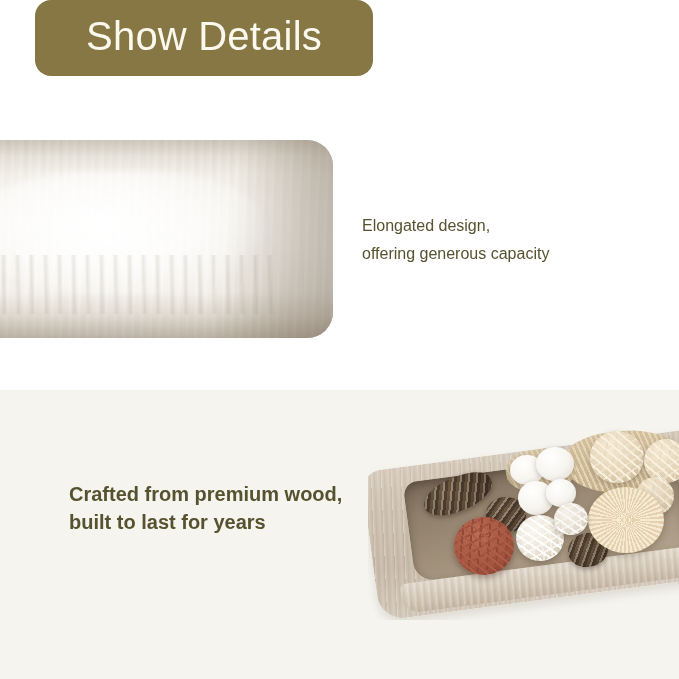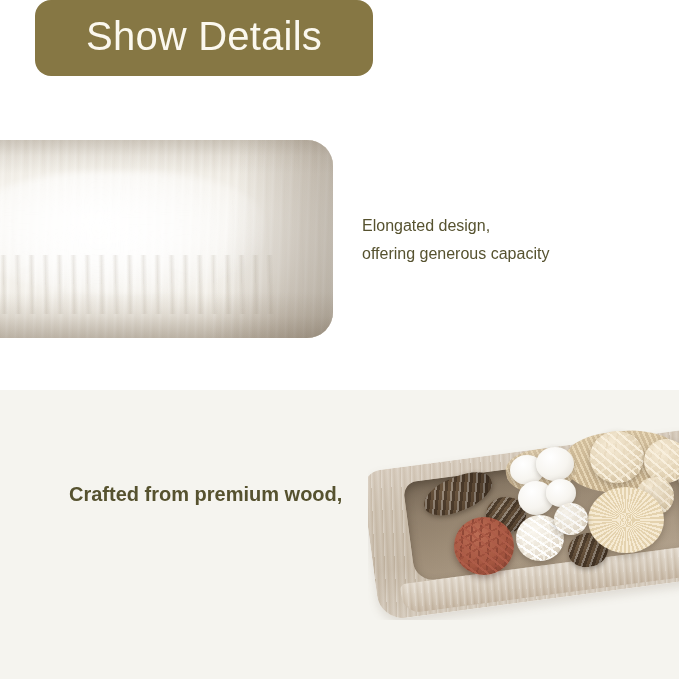--- a/index.html
+++ b/index.html
@@ -301,20 +301,21 @@
       <span class="line">Elongated design,</span>
       <span class="line">offering generous capacity</span>
     </div>
 
   </div>
 
   <div class="section-bottom"></div>
 
   <div class="caption-left">
     <span class="line">Crafted from premium wood,</span>
+    <span class="line">built to last for years</span>
   </div>
 
   <div class="photo-bottom">
 
     <div class="tray">
       <div class="tray-basin"></div>
       <div class="tray-lip"></div>
     </div>
 
     <div class="obj straw" style="left:196px; top:6px; width:118px; height:62px; transform:rotate(-6deg);"></div>

